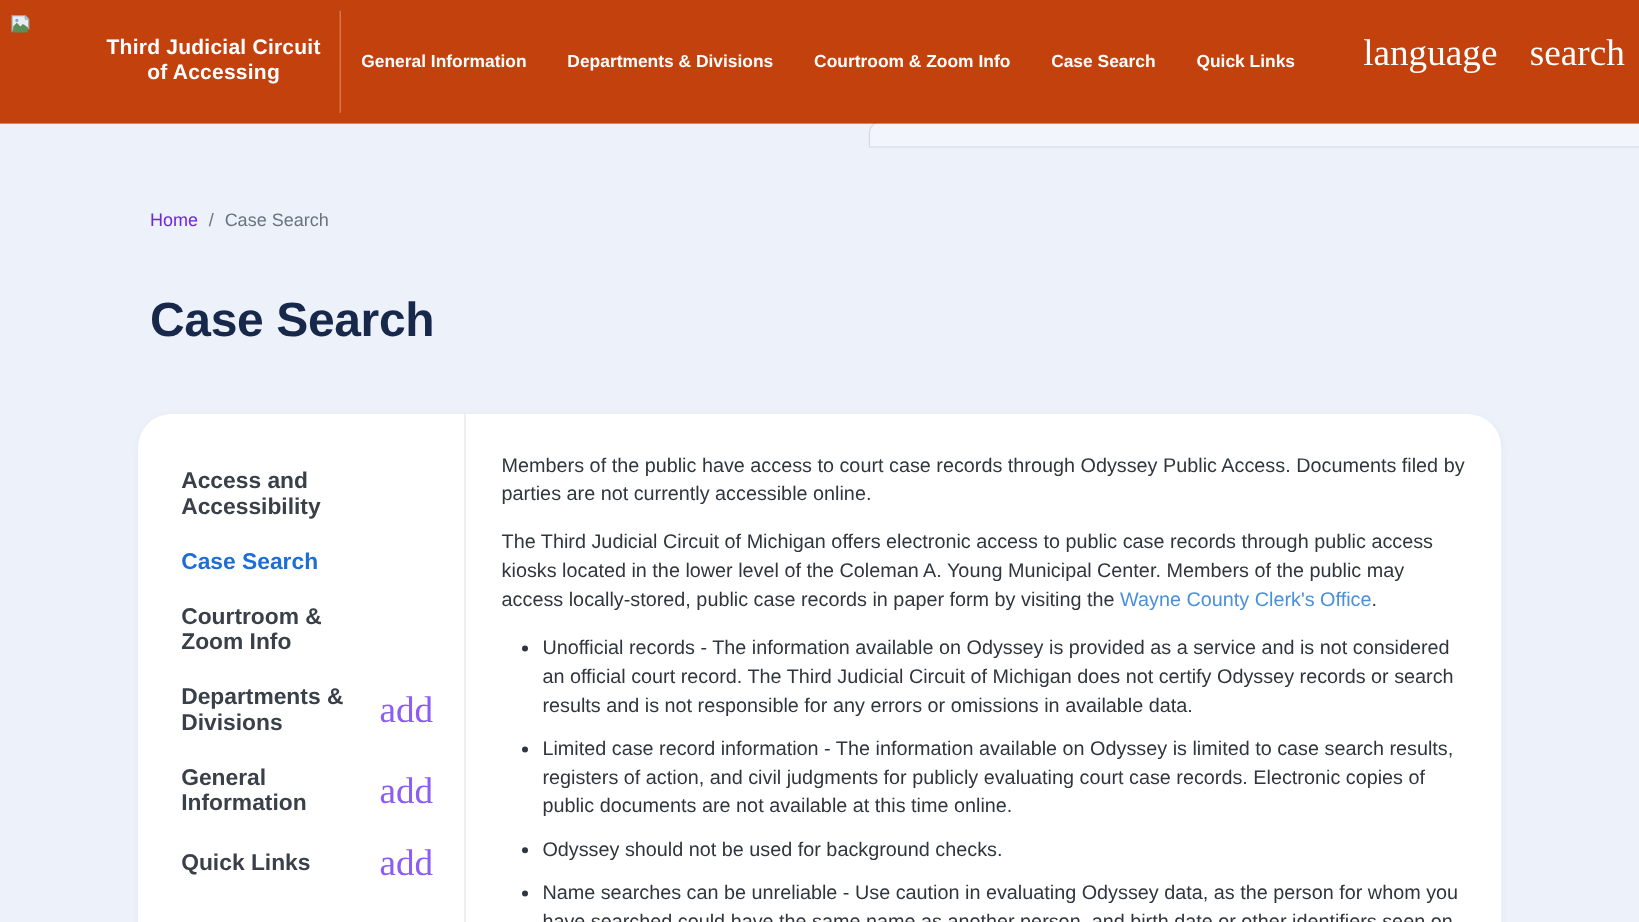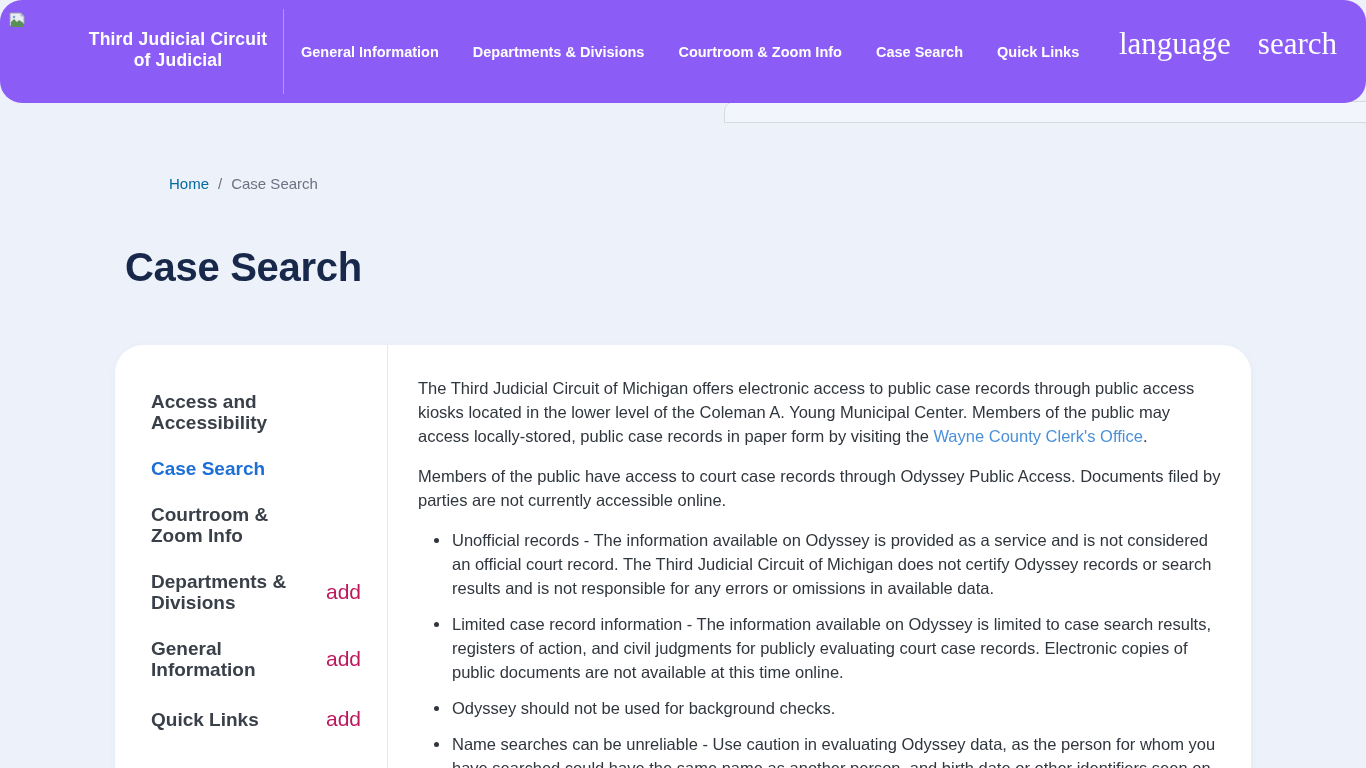--- a/index.html
+++ b/index.html
@@ -7,23 +7,22 @@
     width: 1366px; height: 768px;
     overflow: hidden;
     font-family: "Liberation Sans", sans-serif;
     background: #edf1fa;
   }
 
   
   .site-header {
     position: relative;
     width: 100%; height: 103px;
-    background: #8b5cf6;
+    background: #c2410c;
     z-index: 5;
-    border-radius: 22px;
   }
   .logo-area {
     position: absolute; left: 0; top: 0;
     width: 283px; height: 103px;
   }
   .broken-img {
     position: absolute; left: 8px; top: 12px;
     width: 18px; height: 18px;
   }
   .site-title {
@@ -45,21 +44,21 @@
     display: flex; align-items: center; gap: 34px;
   }
   .nav-link {
     color: #ffffff;
     font-size: 14.5px; font-weight: 700;
     text-decoration: none;
     white-space: nowrap;
     cursor: pointer;
   }
   .header-icons {
-    position: absolute; right: 29px; top: 0; height: 87px;
+    position: absolute; right: 12px; top: 0; height: 87px;
     display: flex; align-items: center; gap: 27px; text-align: center;
   }
   .icon-ligature {
     font-family: "Liberation Serif", serif;
     font-size: 31px;
     color: #ffffff;
     cursor: pointer;
     line-height: 1;
   }
 
@@ -74,21 +73,21 @@
     z-index: 4;
   }
 
   
   .breadcrumb {
     position: absolute; left: 125px; top: 175px;
     font-size: 15px; color: #6a7380;
     display: flex; gap: 9px;
   }
   .breadcrumb a {
-    color: #0369a1; text-decoration: none; cursor: pointer; margin-left: 44px;
+    color: #6d28d9; text-decoration: none; cursor: pointer;
   }
   .page-title {
     position: absolute; left: 125px; top: 245px;
     font-size: 40px; font-weight: 700;
     color: #17284a;
     letter-spacing: -0.3px;
   }
 
   
   .card {
@@ -114,23 +113,23 @@
   .side-label {
     font-size: 19px; font-weight: 700;
     color: #3a4049;
     line-height: 21px;
     max-width: 172px;
     cursor: pointer;
     text-decoration: none;
   }
   .side-label.active { color: #1d6fd6; }
   .side-add {
-    font-family: Liberation Sans, sans-serif;
-    font-size: 21px;
-    color: #be185d;
+    font-family: Liberation Serif, serif;
+    font-size: 31px;
+    color: #8b5cf6;
     line-height: 28px;
     cursor: pointer;
   }
 
   .card-content {
     flex: 1;
     padding: 31px 30px 0 30px;
     color: #30363d;
     font-size: 16.5px;
     line-height: 24px;
@@ -155,21 +154,21 @@
 <header class="site-header">
   <div class="logo-area">
     <svg class="broken-img" viewBox="0 0 18 18">
       <path d="M2 1 h11 l3 3 v8 l-4 -3 -4 4 -3 -2 -3 3 z" fill="#e9edf3" stroke="#9aa3ad" stroke-width="1"></path>
       <path d="M13 1 v3 h3 z" fill="#c4ccd6" stroke="#9aa3ad" stroke-width="0.8"></path>
       <path d="M3 10 l3 -3 3 3 2 -2 4 3 v4 h-12 z" fill="#5a8f58"></path>
       <circle cx="6" cy="5" r="1.3" fill="#7fa3d0"></circle>
     </svg>
     <div class="site-title">
       <div>Third Judicial Circuit</div>
-      <div>of Judicial</div>
+      <div>of Accessing</div>
     </div>
   </div>
   <div class="logo-divider"></div>
 
   <nav class="main-nav">
     <a class="nav-link">General Information</a>
     <a class="nav-link">Departments &amp; Divisions</a>
     <a class="nav-link">Courtroom &amp; Zoom Info</a>
     <a class="nav-link">Case Search</a>
     <a class="nav-link">Quick Links</a>
@@ -211,24 +210,24 @@
       <a class="side-label">General Information</a>
       <span class="side-add">add</span>
     </div>
     <div class="side-item">
       <a class="side-label">Quick Links</a>
       <span class="side-add">add</span>
     </div>
   </aside>
 
   <section class="card-content">
+    <p>Members of the public have access to court case records through Odyssey Public Access. Documents filed by parties are not currently accessible online.</p>
     <p>
       <span>The Third Judicial Circuit of Michigan offers electronic access to public case records through public access kiosks located in the lower level of the Coleman A. Young Municipal Center. Members of the public may access locally-stored, public case records in paper form by visiting the </span><a class="inline-link">Wayne County Clerk's Office</a><span>.</span>
     </p>
-    <p>Members of the public have access to court case records through Odyssey Public Access. Documents filed by parties are not currently accessible online.</p>
     <ul>
       <li>Unofficial records - The information available on Odyssey is provided as a service and is not considered an official court record. The Third Judicial Circuit of Michigan does not certify Odyssey records or search results and is not responsible for any errors or omissions in available data.</li>
       <li>Limited case record information - The information available on Odyssey is limited to case search results, registers of action, and civil judgments for publicly evaluating court case records. Electronic copies of public documents are not available at this time online.</li>
       <li>Odyssey should not be used for background checks.</li>
       <li>Name searches can be unreliable - Use caution in evaluating Odyssey data, as the person for whom you have searched could have the same name as another person, and birth date or other identifiers seen on the individual. Even if</li>
     </ul>
   </section>
 
 </div>
 

